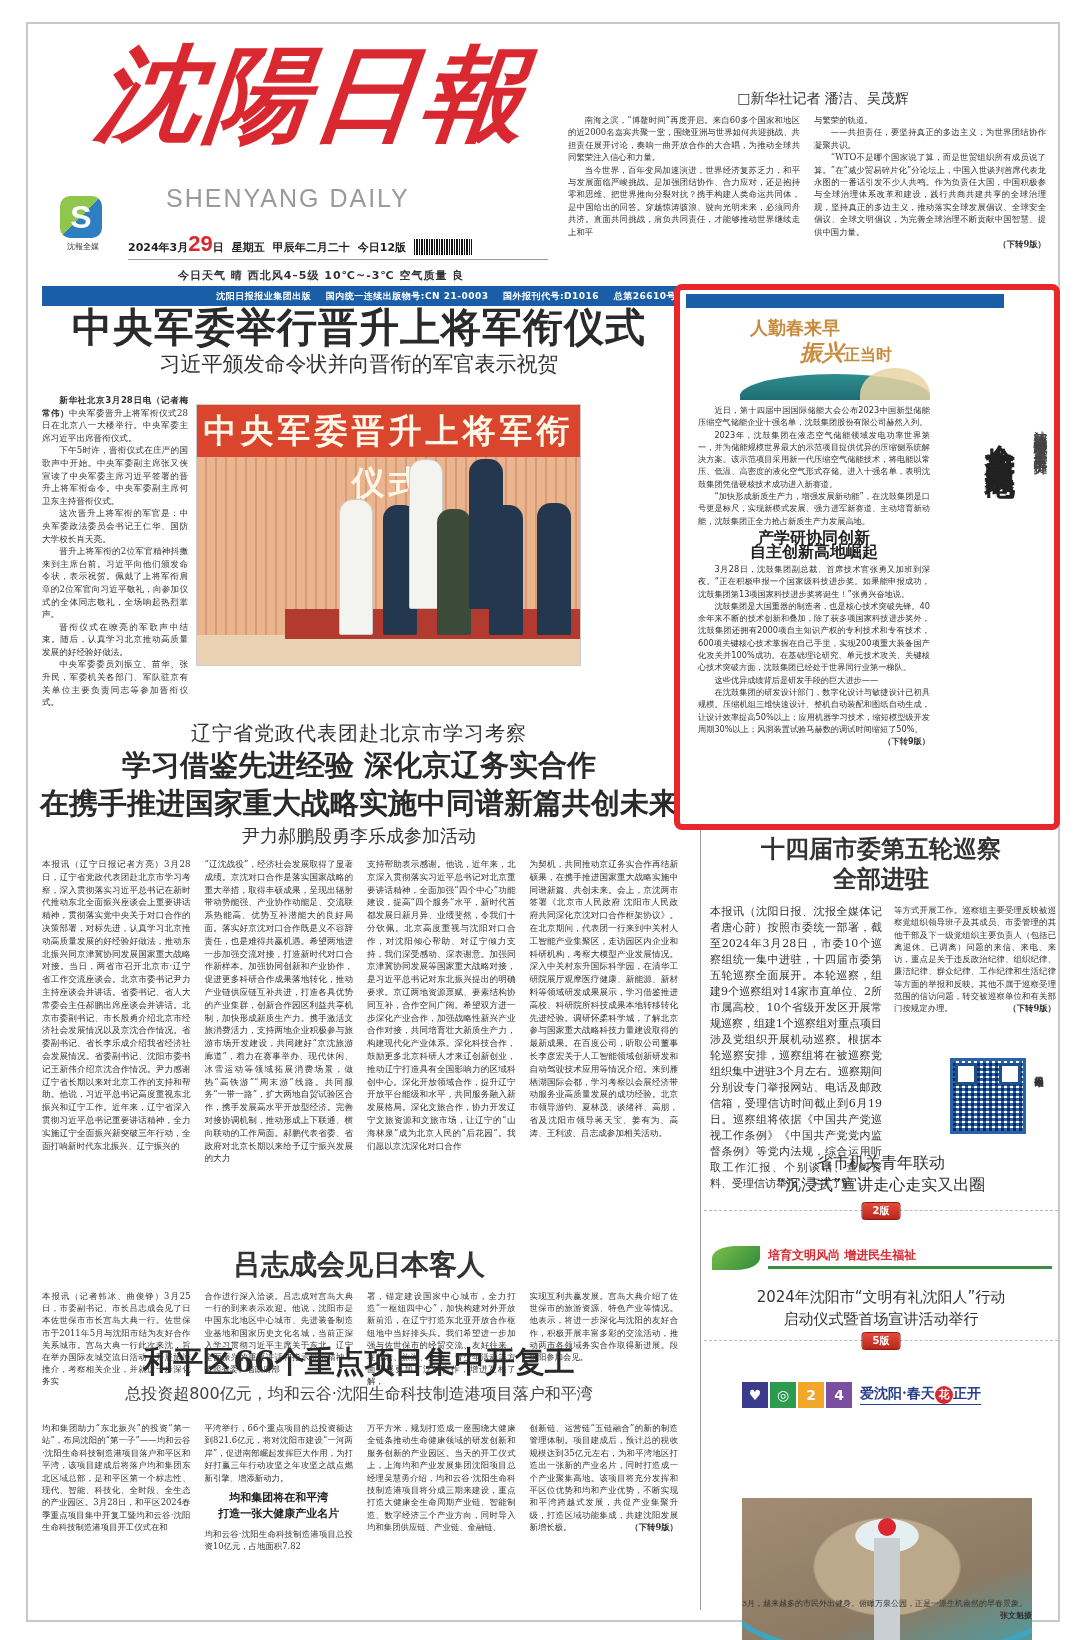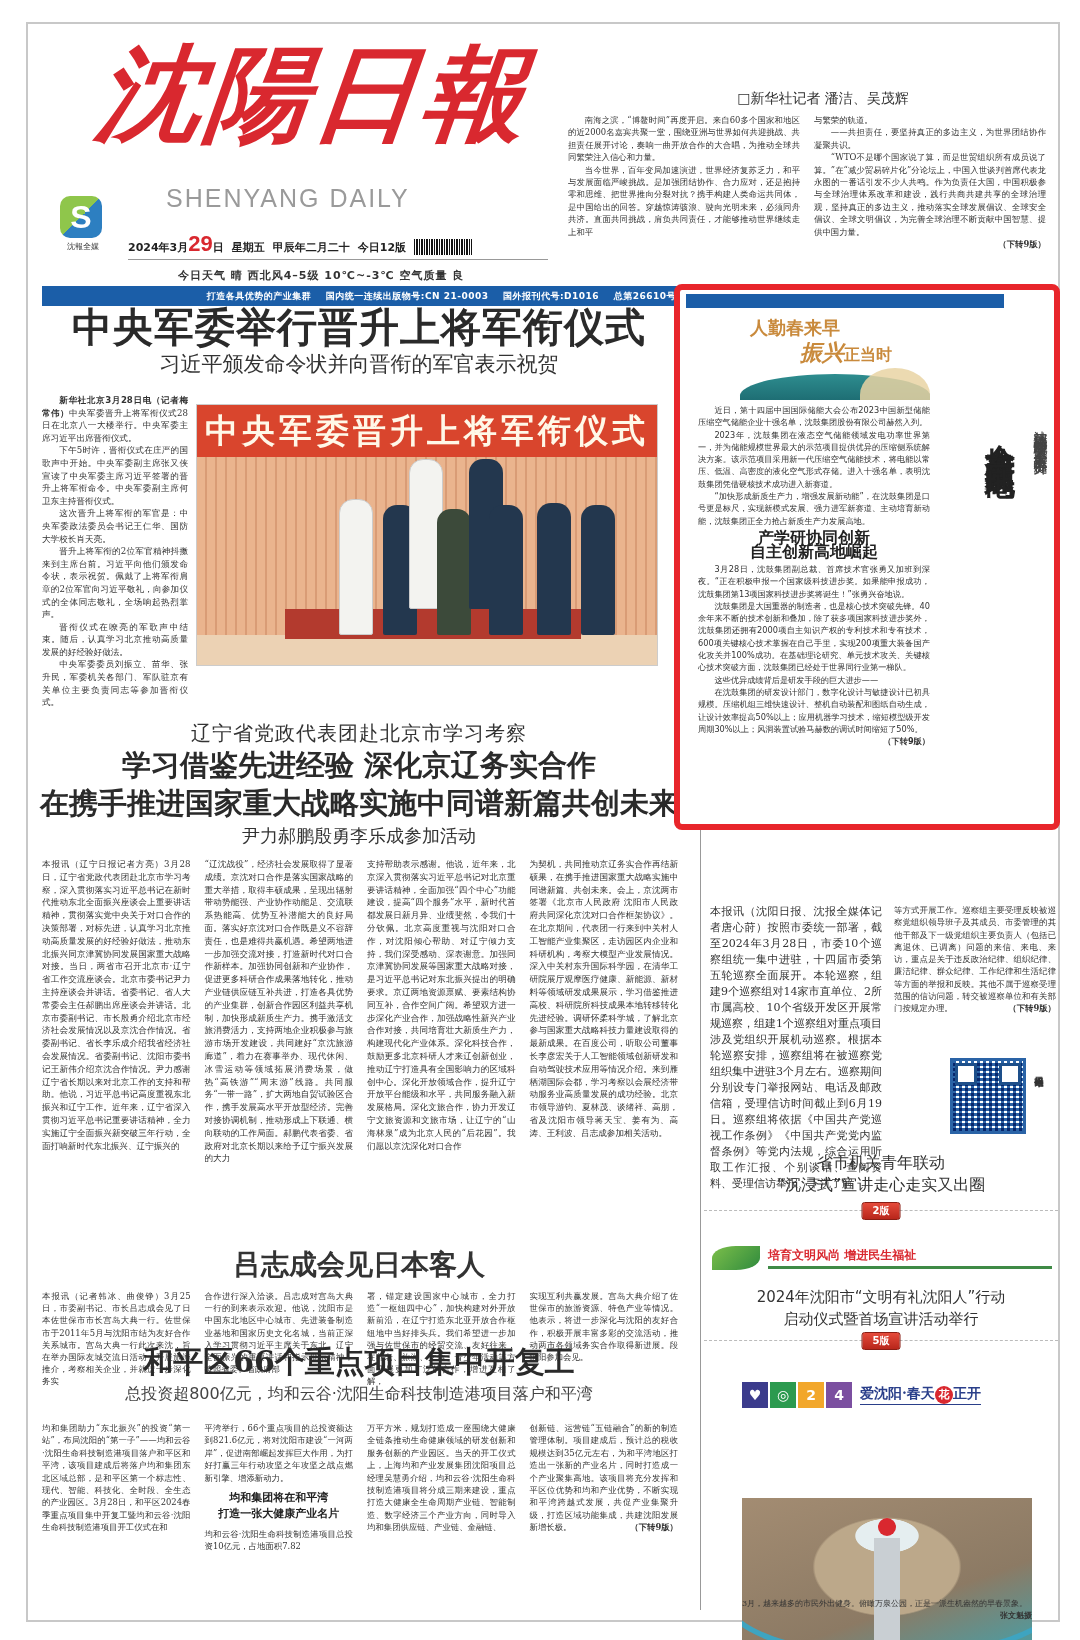--- a/index.html
+++ b/index.html
@@ -26,21 +26,21 @@
   .tr-title { left: 560px; top: 24px; width: 470px; text-align: center; font-size: 29px; font-family: "DejaVu Serif", serif; font-weight: bold; color: #222; }
   .tr-byline { left: 560px; top: 66px; width: 470px; text-align: center; font-size: 14px; color: #333; }
   .body-text { font-size: 8.4px; line-height: 12.4px; color: #333; text-align: justify; font-family: "DejaVu Serif", serif; }
   .body-text p { text-indent: 2em; }
   .cont { float: right; font-weight: bold; }
 
   
   .h1 { left: 0; top: 276px; width: 662px; text-align: center; font-size: 40px; font-weight: bold; color: #2a2a2a; letter-spacing: 1px; }
   .h1-sub { left: 0; top: 326px; width: 662px; text-align: center; font-size: 21px; color: #333; }
 
-  .photo-main { left: 168px; top: 380px; width: 462px; height: 262px; background: linear-gradient(#e8b089, #d99a73); overflow: hidden; border: 1px solid #ccc; }
+  .photo-main { left: 168px; top: 380px; width: 385px; height: 262px; background: linear-gradient(#e8b089, #d99a73); overflow: hidden; border: 1px solid #ccc; }
   .photo-banner { position: absolute; left: 0; top: 0; width: 100%; height: 52px; background: #d9452d; color: #fff8e8; font-size: 33px; font-weight: bold; text-align: center; line-height: 52px; letter-spacing: 4px; }
   .curtain { position: absolute; left: 0; top: 52px; width: 100%; height: 190px; background: repeating-linear-gradient(90deg, #eab48e 0 8px, #d99c76 8px 10px); }
   .floor { position: absolute; left: 0; bottom: 0; width: 100%; height: 30px; background: #ecd2b4; }
   .stage { position: absolute; left: 88px; bottom: 26px; width: 296px; height: 30px; background: #b33a2e; }
   .fig { position: absolute; bottom: 30px; width: 34px; border-radius: 14px 14px 2px 2px; }
   .fig.navy { background: #23374e; }
   .fig.white { background: #f3f3f0; border: 1px solid #ccc; }
   .fig.olive { background: #3c4a3a; }
   .caption { font-size: 8px; line-height: 12px; color: #333; font-family: "DejaVu Serif", serif; }
   .credit { font-weight: bold; font-family: "DejaVu Sans", sans-serif; float: right; }
@@ -126,21 +126,21 @@
     <p>当今世界，百年变局加速演进，世界经济复苏乏力，和平与发展面临严峻挑战。是加强团结协作、合力应对，还是抱持零和思维、把世界推向分裂对抗？携手构建人类命运共同体，是中国给出的回答。穿越惊涛骇浪、驶向光明未来，必须同舟共济。直面共同挑战，肩负共同责任，才能够推动世界继续走上和平</p>
   </div>
   <div class="abs body-text" style="left:786px; top:90px; width:232px;">
     <p style="text-indent:0">与繁荣的轨道。</p>
     <p>——共担责任，要坚持真正的多边主义，为世界团结协作凝聚共识。</p>
     <p>“WTO不是哪个国家说了算，而是世贸组织所有成员说了算。”在“减少贸易碎片化”分论坛上，中国入世谈判首席代表龙永图的一番话引发不少人共鸣。作为负责任大国，中国积极参与全球治理体系改革和建设，践行共商共建共享的全球治理观，坚持真正的多边主义，推动落实全球发展倡议、全球安全倡议、全球文明倡议，为完善全球治理不断贡献中国智慧、提供中国力量。</p>
     <span class="cont">（下转9版）</span>
   </div>
 
   <div class="abs blue-bar">
-    <span>打造各具优势的产业集群</span>&nbsp;&nbsp;&nbsp;
+    <span>沈阳日报报业集团出版</span>&nbsp;&nbsp;&nbsp;
     <span>国内统一连续出版物号:CN 21-0003</span>&nbsp;&nbsp;&nbsp;
     <span>国外报刊代号:D1016</span>&nbsp;&nbsp;&nbsp;
     <span>总第26610号</span>
   </div>
 
   <div class="abs h1">中央军委举行晋升上将军衔仪式</div>
   <div class="abs h1-sub">习近平颁发命令状并向晋衔的军官表示祝贺</div>
   <div class="abs body-text" style="left:14px; top:370px; width:146px; font-size:8.6px; line-height:12.6px;">
     <p><b class="sans">新华社北京3月28日电（记者梅常伟）</b><span>中央军委晋升上将军衔仪式28日在北京八一大楼举行。中央军委主席习近平出席晋衔仪式。</span></p>
     <p>下午5时许，晋衔仪式在庄严的国歌声中开始。中央军委副主席张又侠宣读了中央军委主席习近平签署的晋升上将军衔命令。中央军委副主席何卫东主持晋衔仪式。</p>
@@ -224,20 +224,24 @@
       <p>沈鼓集团是大国重器的制造者，也是核心技术突破先锋。40余年来不断的技术创新和叠加，除了获多项国家科技进步奖外，沈鼓集团还拥有2000项自主知识产权的专利技术和专有技术，600项关键核心技术掌握在自己手里，实现200项重大装备国产化攻关并100%成功。在基础理论研究、单元技术攻关、关键核心技术突破方面，沈鼓集团已经处于世界同行业第一梯队。</p>
       <p>这些优异成绩背后是研发手段的巨大进步——</p>
       <p>在沈鼓集团的研发设计部门，数字化设计与敏捷设计已初具规模。压缩机组三维快速设计、整机自动装配和图纸自动生成，让设计效率提高50%以上；应用机器学习技术，缩短模型级开发周期30%以上；风洞装置试验马赫数的调试时间缩短了50%。</p>
       <span class="cont">（下转9版）</span>
     </div>
     <div class="vert-title">全力抢占新质生产力发展高地</div>
     <div class="vert-sub">沈鼓集团核心技术不断实现突破 全要素生产率大幅度提升</div>
   </div>
 
   <div class="rc-divider"></div>
+  <div class="abs xc-title">
+    <div>十四届市委第五轮巡察</div>
+    <div>全部进驻</div>
+  </div>
   <div class="abs body-text" style="left:682px; top:880px; width:172px; font-size:11px; line-height:16px;">本报讯（沈阳日报、沈报全媒体记者唐心莳）按照市委统一部署，截至2024年3月28日，市委10个巡察组统一集中进驻，十四届市委第五轮巡察全面展开。本轮巡察，组建9个巡察组对14家市直单位、2所市属高校、10个省级开发区开展常规巡察，组建1个巡察组对重点项目涉及党组织开展机动巡察。根据本轮巡察安排，巡察组将在被巡察党组织集中进驻3个月左右。巡察期间分别设专门举报网站、电话及邮政信箱，受理信访时间截止到6月19日。巡察组将依据《中国共产党巡视工作条例》《中国共产党党内监督条例》等党内法规，综合运用听取工作汇报、个别谈话、查阅资料、受理信访举报、下沉了解</div>
   <div class="abs body-text" style="left:866px; top:880px; width:162px; font-size:8.4px; line-height:12.3px;">
     <span>等方式开展工作。巡察组主要受理反映被巡察党组织领导班子及其成员、市委管理的其他干部及下一级党组织主要负责人（包括已离退休、已调离）问题的来信、来电、来访，重点是关于违反政治纪律、组织纪律、廉洁纪律、群众纪律、工作纪律和生活纪律等方面的举报和反映。其他不属于巡察受理范围的信访问题，转交被巡察单位和有关部门按规定办理。</span>
     <span class="cont">（下转9版）</span>
   </div>
   <div class="abs qr" style="left:922px; top:1034px;"></div>
   <div class="abs" style="left:1004px; top:1046px; writing-mode:vertical-rl; font-size:9px; font-weight:bold; color:#333;">举报二维码</div>
 
   <div class="abs promo" style="left:676px; top:1128px; width:354px;">
     <div style="font-size:16px; line-height:22px;">省市机关青年联动</div>

